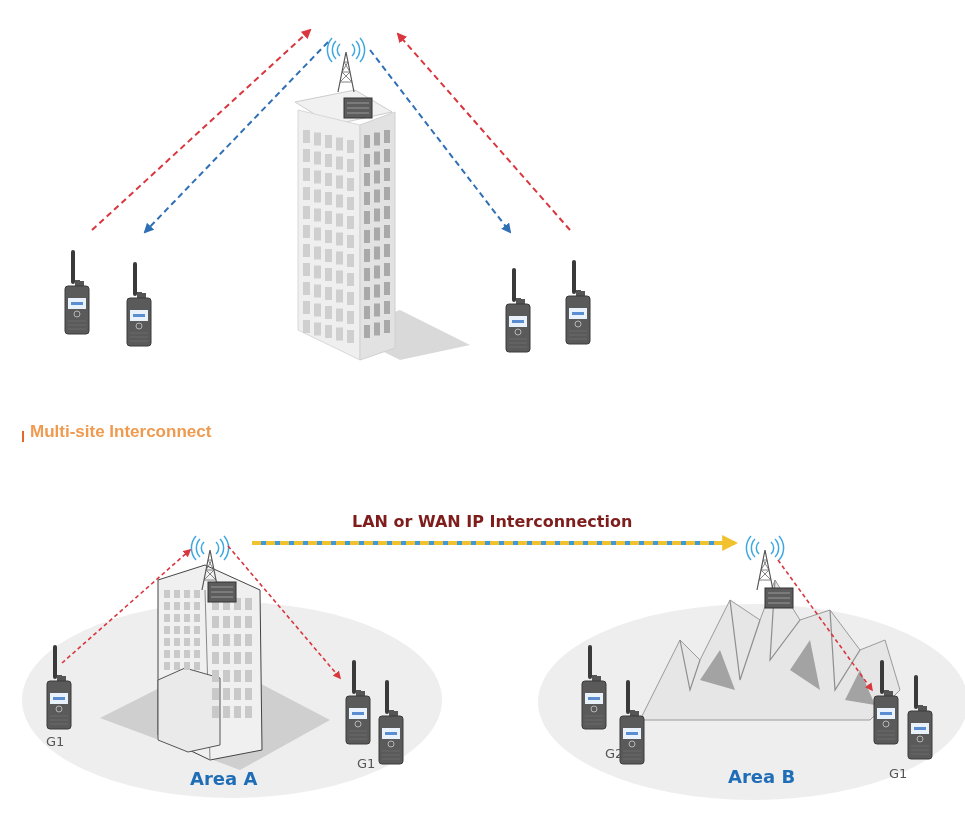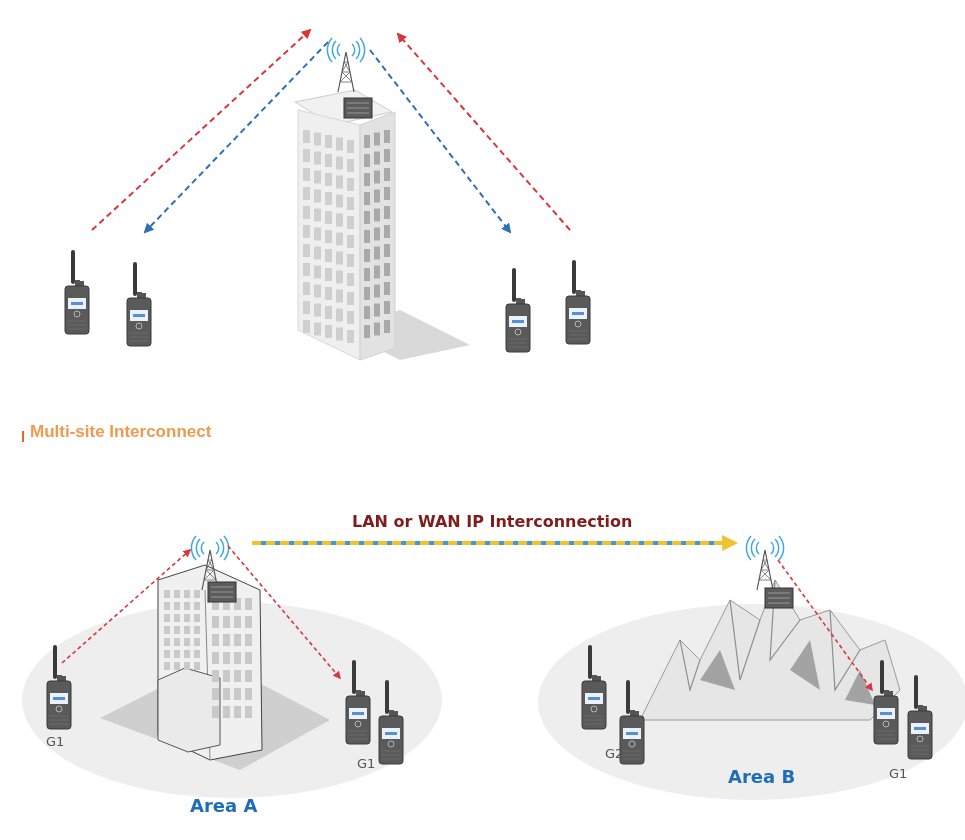--- a/index.html
+++ b/index.html
@@ -264,17 +264,17 @@
 
 <div class="section-title">
   <span class="bar"></span>
   <span>Multi-site Interconnect</span>
 </div>
 
 <div class="ip-label">LAN or WAN IP Interconnection</div>
 
 <div class="group-label" style="left:46px; top:734px;">G1</div>
 <div class="group-label" style="left:357px; top:756px;">G1</div>
-<div class="area-label" style="left:190px; top:768px;margin-top:27px;">Area A</div>
+<div class="area-label" style="left:190px; top:768px;">Area A</div>
 
 <div class="group-label" style="left:593px; top:746px;margin-left:12px;">G2</div>
 <div class="group-label" style="left:889px; top:766px;">G1</div>
 <div class="area-label" style="left:728px; top:766px;text-align:center;">Area B</div>
 
 </body></html>

